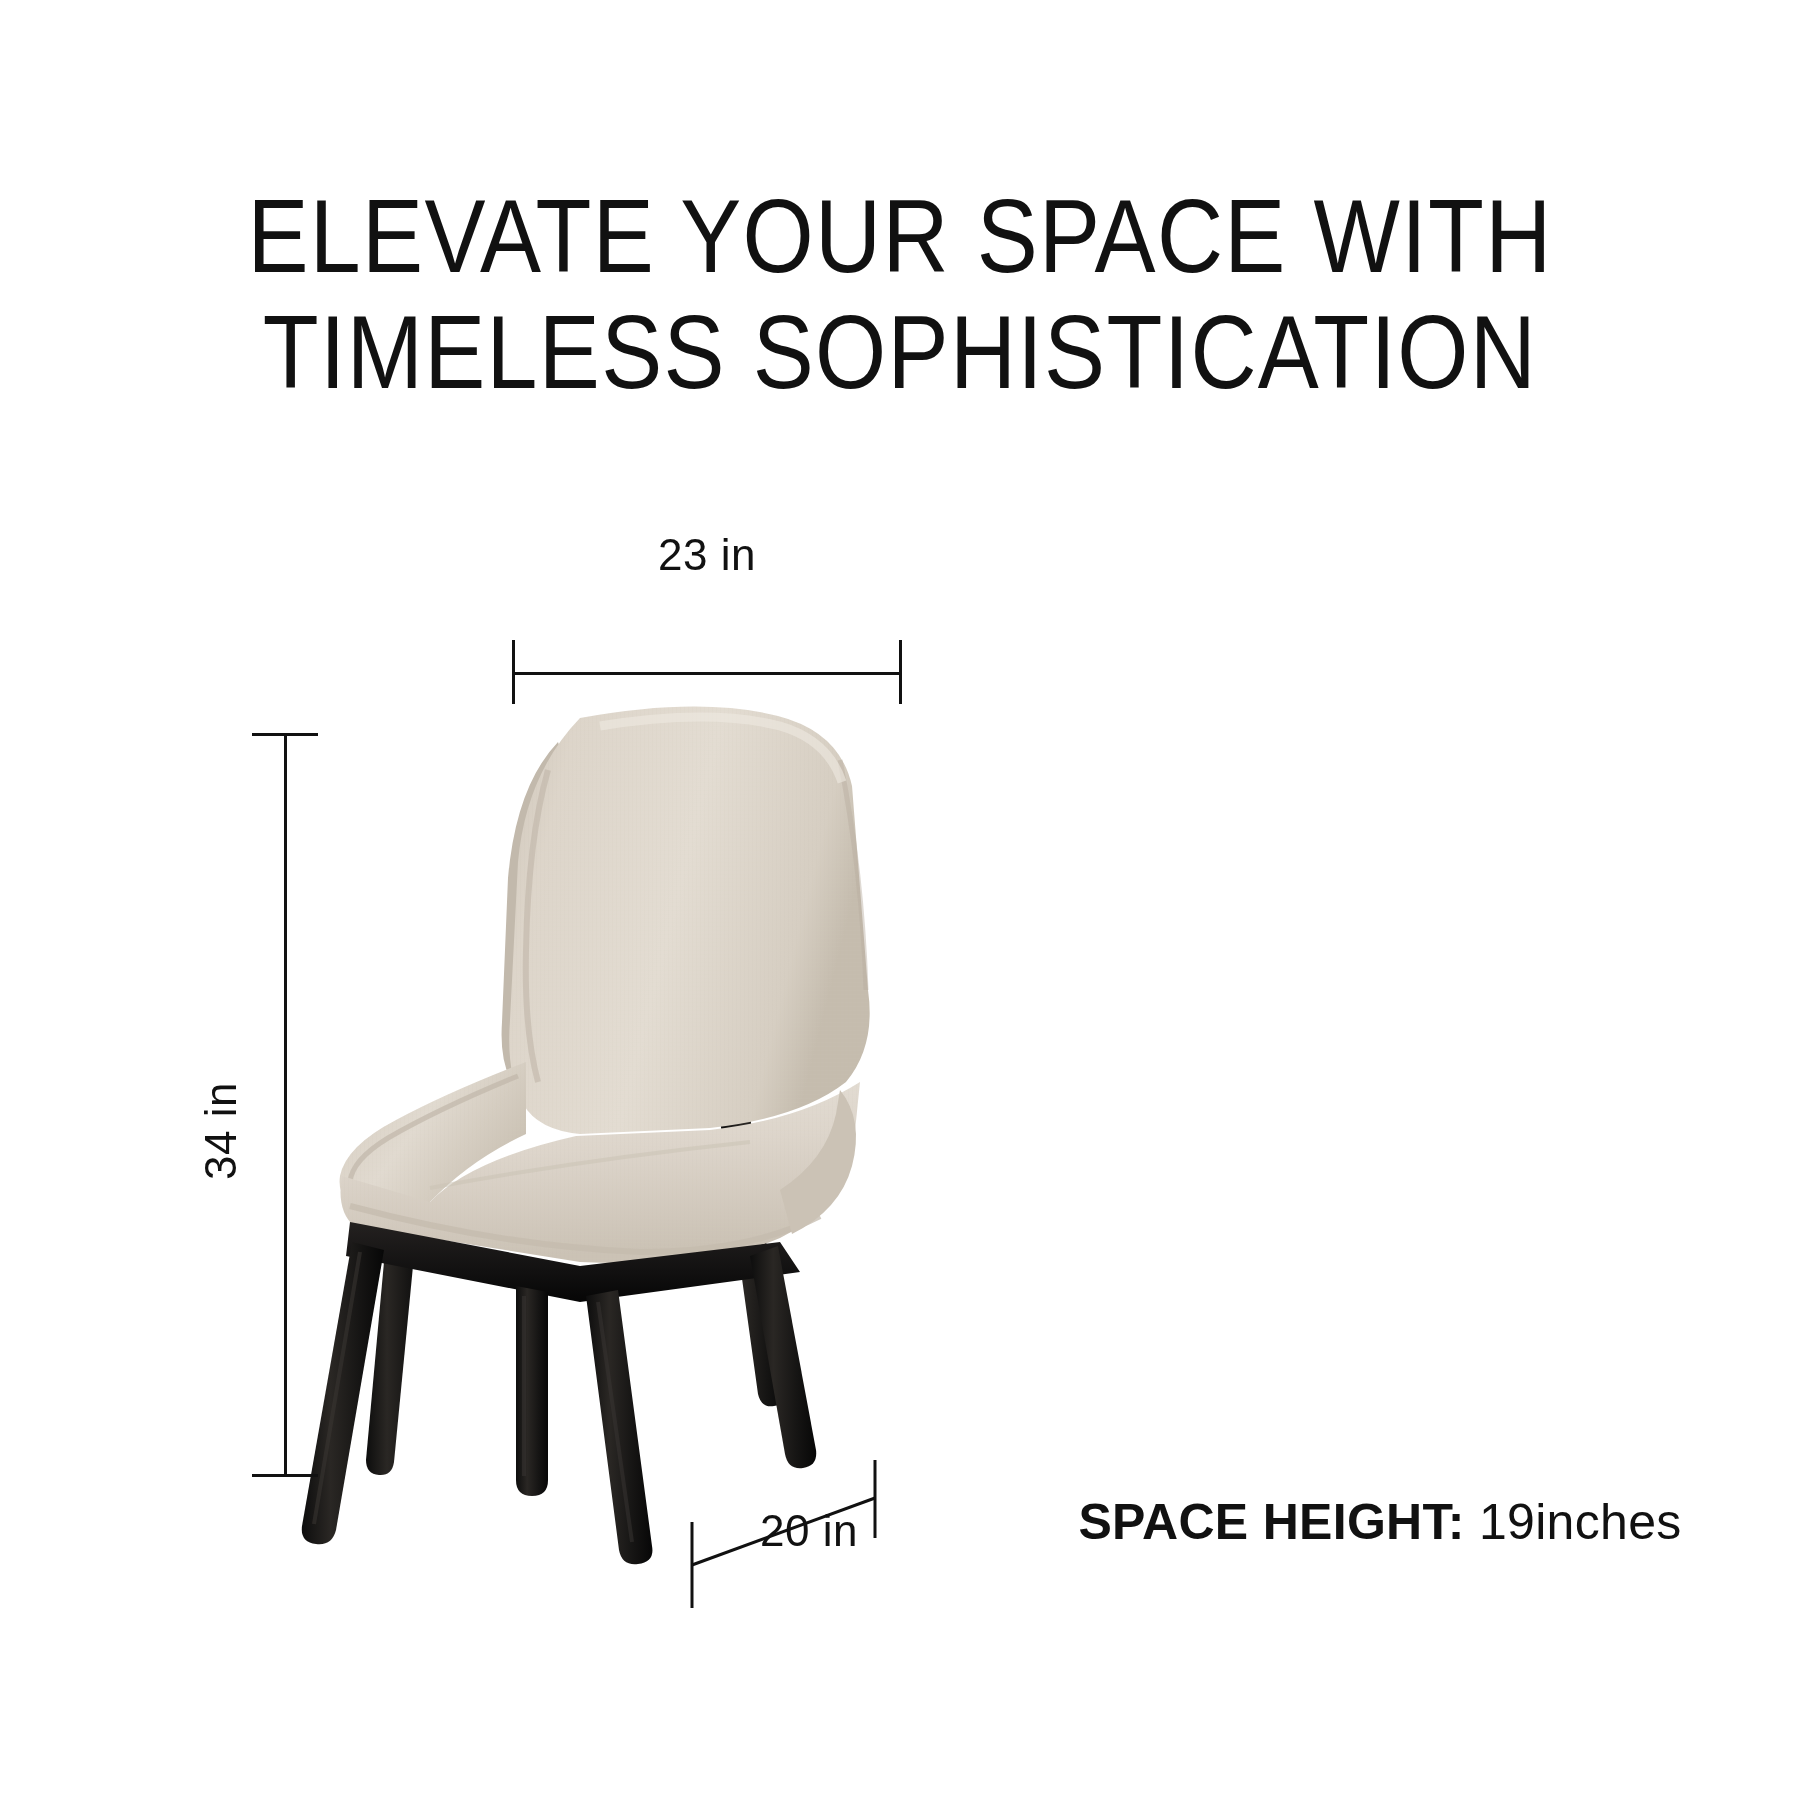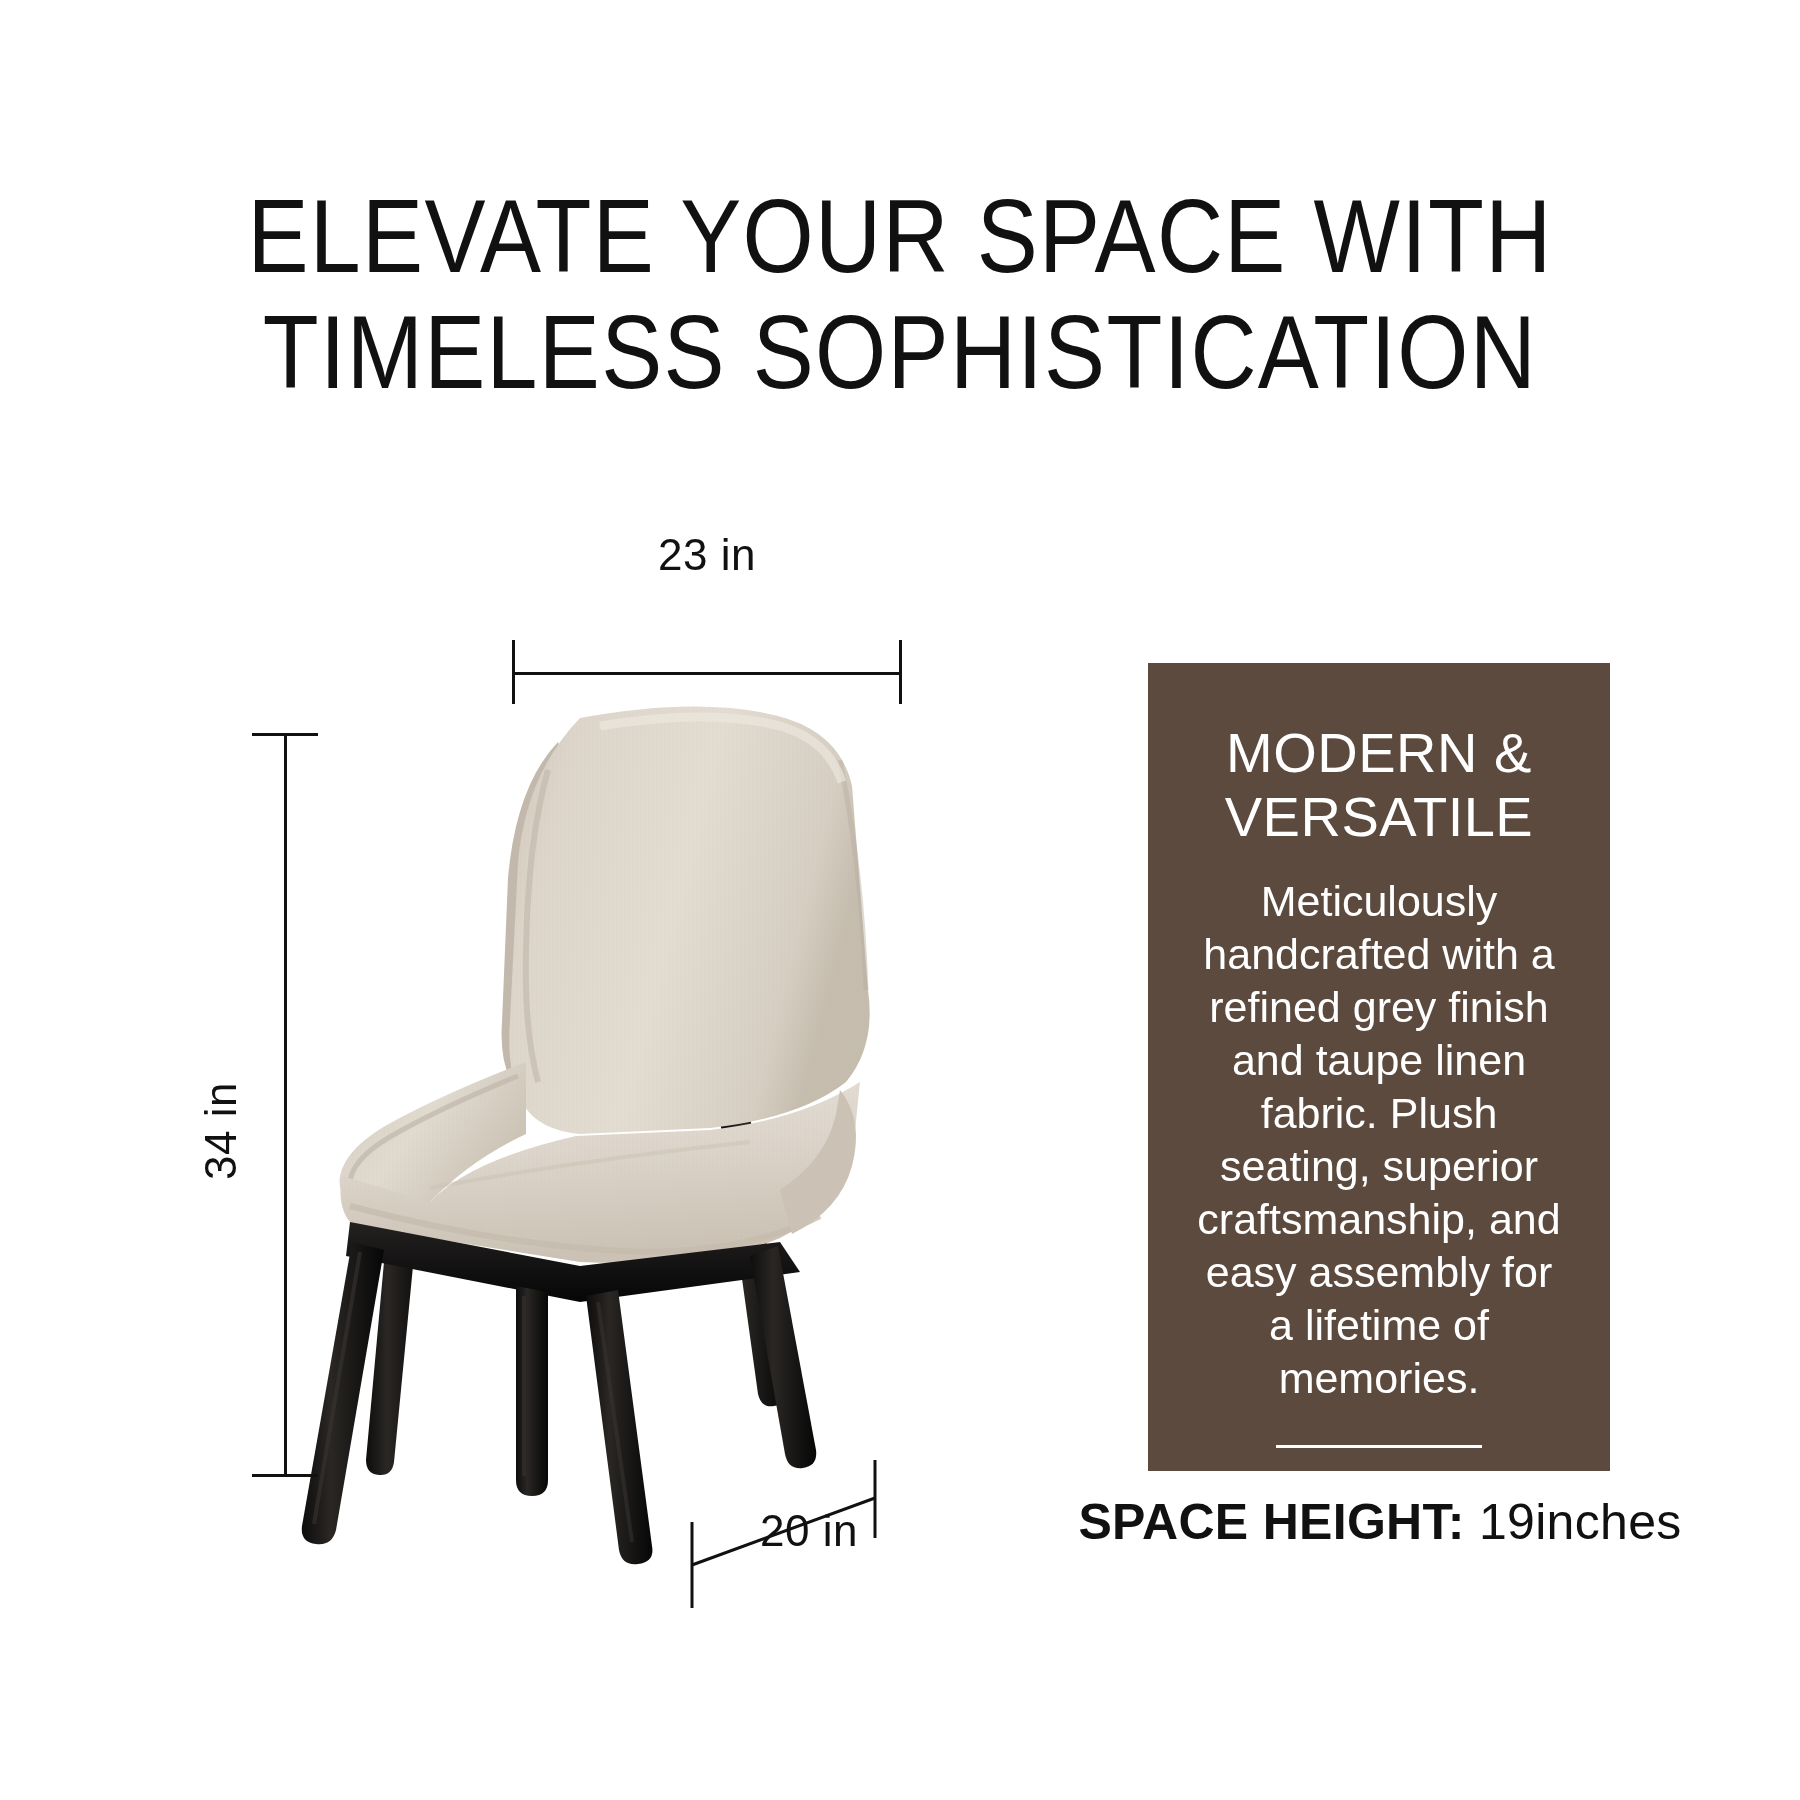--- a/index.html
+++ b/index.html
@@ -260,25 +260,19 @@
   <div class="dim-line" id="dim-h-tick-b"></div>
   <div class="dim-label" id="dim-h-label">34 in</div>
 
   <svg id="dim-d-svg" viewBox="0 0 280 150">
     <line x1="32" y1="105" x2="215" y2="38" stroke="#111111" stroke-width="3"></line>
     <line x1="32" y1="62" x2="32" y2="148" stroke="#111111" stroke-width="3"></line>
     <line x1="215" y1="0" x2="215" y2="78" stroke="#111111" stroke-width="3"></line>
   </svg>
   <div class="dim-label" id="dim-d-label">20 in</div>
 
-  <div class="panel">
-    <div class="panel-title">MODERN &amp;
-VERSATILE</div>
-    <div class="panel-body">Meticulously handcrafted with a refined grey finish and taupe linen fabric. Plush seating, superior craftsmanship, and easy assembly for a lifetime of memories.</div>
-    <div class="panel-rule"></div>
-  </div>
 
   <div class="seat-height">
     <span class="sh-label">SPACE HEIGHT:</span>
     <span class="sh-value"> 19inches</span>
   </div>
 
 </div>
 
 </body></html>

